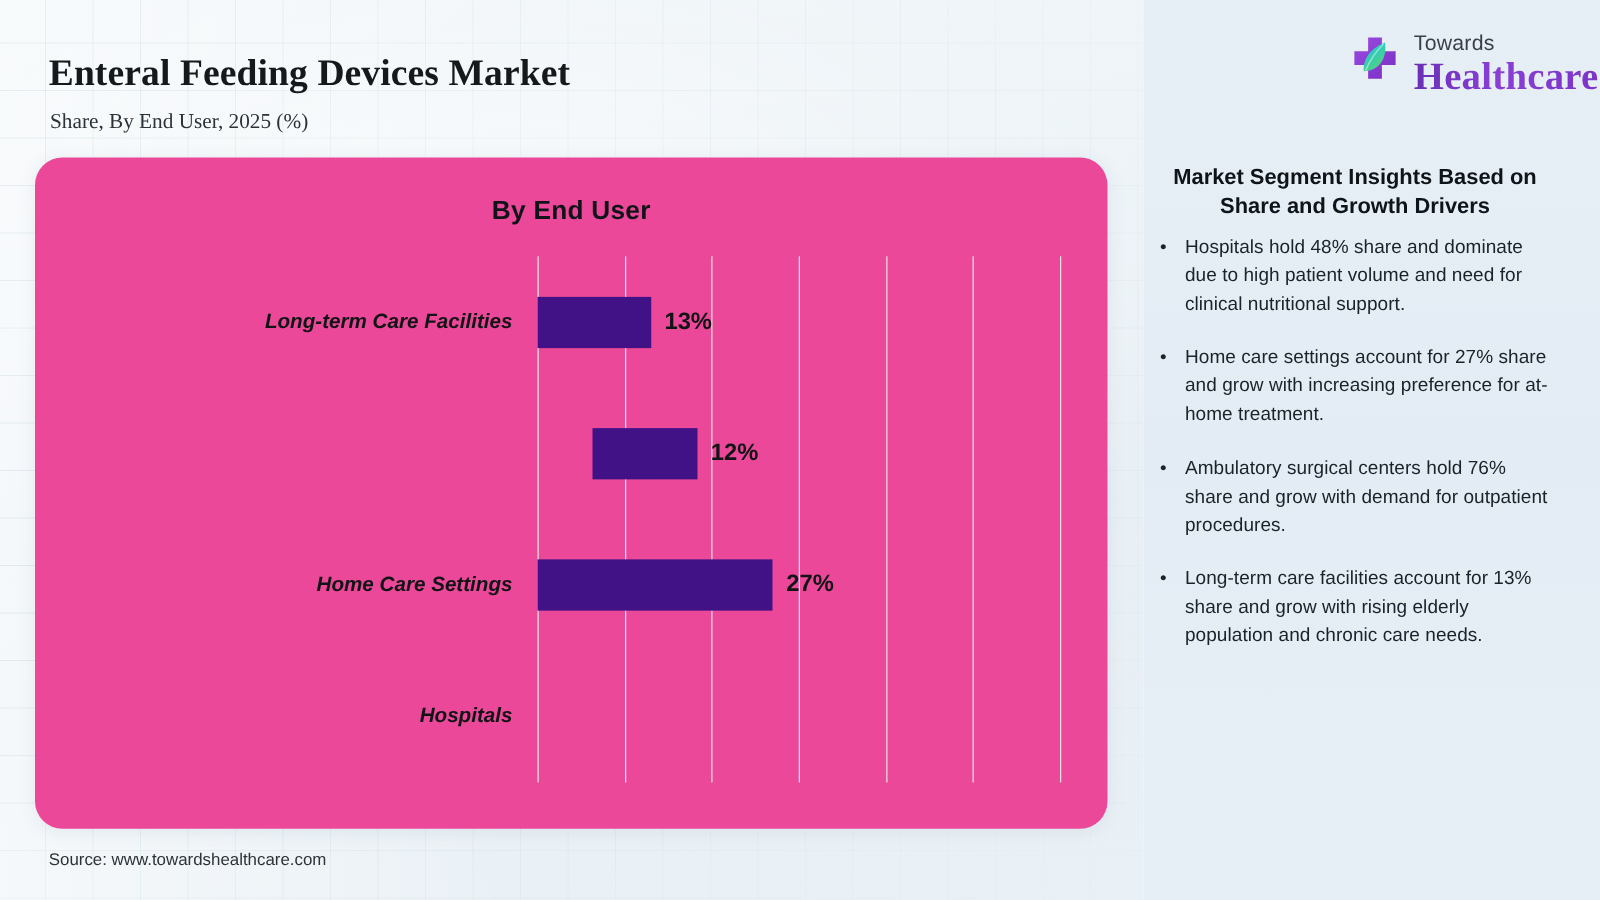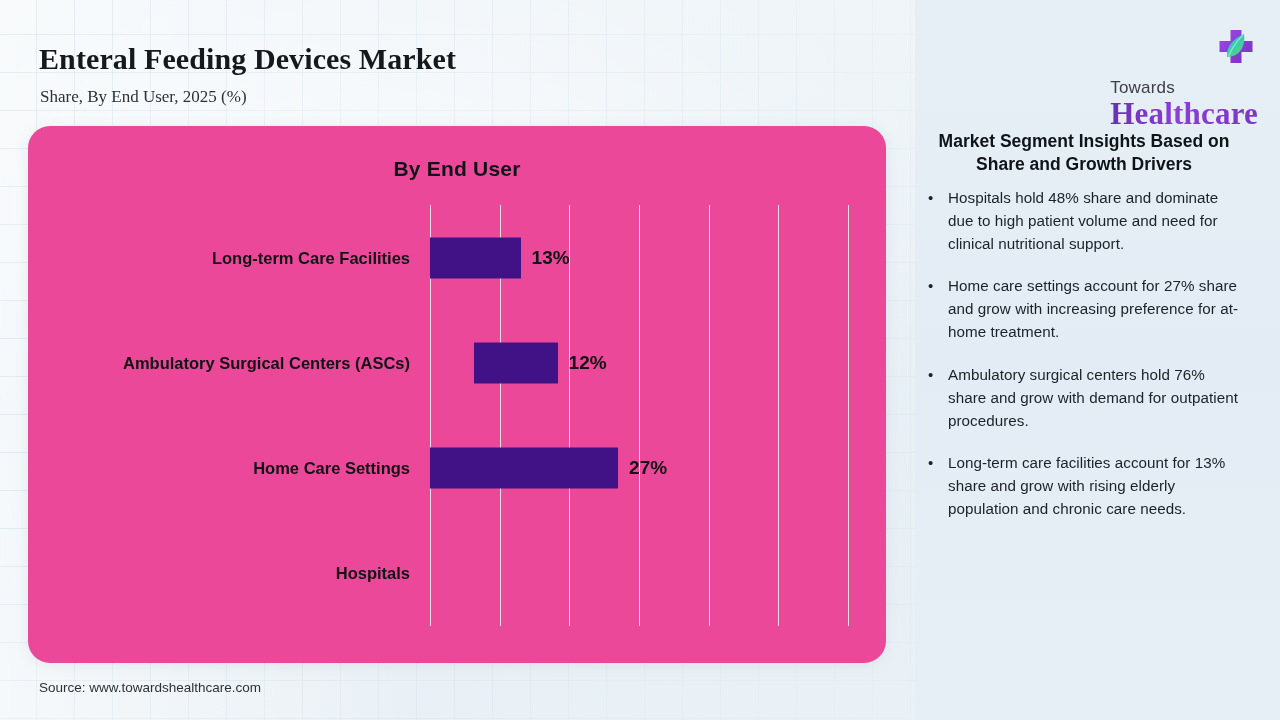--- a/index.html
+++ b/index.html
@@ -74,36 +74,36 @@
   }
   .bar-value {
     position:absolute; top:50%; transform:translateY(-50%);
     font-size:19px; font-weight:700; color:#111315; white-space:nowrap;
   }
   .cat-label {
     position:absolute; right:0; top:50%; transform:translateY(-50%);
     width:390px; text-align:right; padding-right:20px;
     font-size:16.5px; font-weight:700; color:#111315; white-space:nowrap;
   }
-  .cat-wrap { position:absolute; left:12px; width:390px; height:105.25px; }
+  .cat-wrap { position:absolute; left:12px; width:390px; height:105.25px;font-style:italic; }
 
   
   #source {
     position:absolute; left:39px; top:680px;
     font-size:13.5px; color:#2c3338;
   }
 
   
   #right-panel {
     position:absolute; left:915px; top:0; width:365px; height:720px;
     background:linear-gradient(180deg,#e7eff6 0%, #e3ecf4 50%, #e7eff6 100%);
   }
   #logo {
     position:absolute; left:1078px; top:26px; width:180px; height:58px;
-    display:flex; align-items:flex-end; gap:9px;flex-direction:column;
+    display:flex; align-items:flex-start; gap:9px;
   }
   #logo-mark { width:44px; height:44px; position:relative; flex:0 0 44px; }
   #logo-text { display:flex; flex-direction:column; line-height:1; }
   #logo-text-top {
     font-size:17px; color:#3b3f48; letter-spacing:0.2px; margin-bottom:2px;
   }
   #logo-text-bottom {
     font-family:Liberation Serif, serif;
     font-size:31px; font-weight:700; letter-spacing:0.2px;
     background:linear-gradient(90deg,#6a2fb5 0%, #8a3fd6 45%, #7b35c7 100%);
@@ -159,23 +159,20 @@
           <div class="bar-value" style="left: 94.6px;">12%</div>
         </div>
         <div class="bar-row" style="top: 210.5px; height: 105.25px;">
           <div class="bar" title="Home Care Settings" style="width: 188.1px; background: rgb(65, 17, 134);"></div>
           <div class="bar-value" style="left: 199.1px;">27%</div>
         </div>
       </div>
   <div class="cat-wrap" style="top: 79px; height: 105.25px;">
         <div class="cat-label">Long-term Care Facilities</div>
       </div>
-      <div class="cat-wrap" style="top: 184.25px; height: 105.25px;">
-        <div class="cat-label">Ambulatory Surgical Centers (ASCs)</div>
-      </div>
       <div class="cat-wrap" style="top: 289.5px; height: 105.25px;">
         <div class="cat-label">Home Care Settings</div>
       </div>
       <div class="cat-wrap" style="top: 394.75px; height: 105.25px;">
         <div class="cat-label">Hospitals</div>
       </div>
     </div>
 
   <div id="source">Source: www.towardshealthcare.com</div>
 

